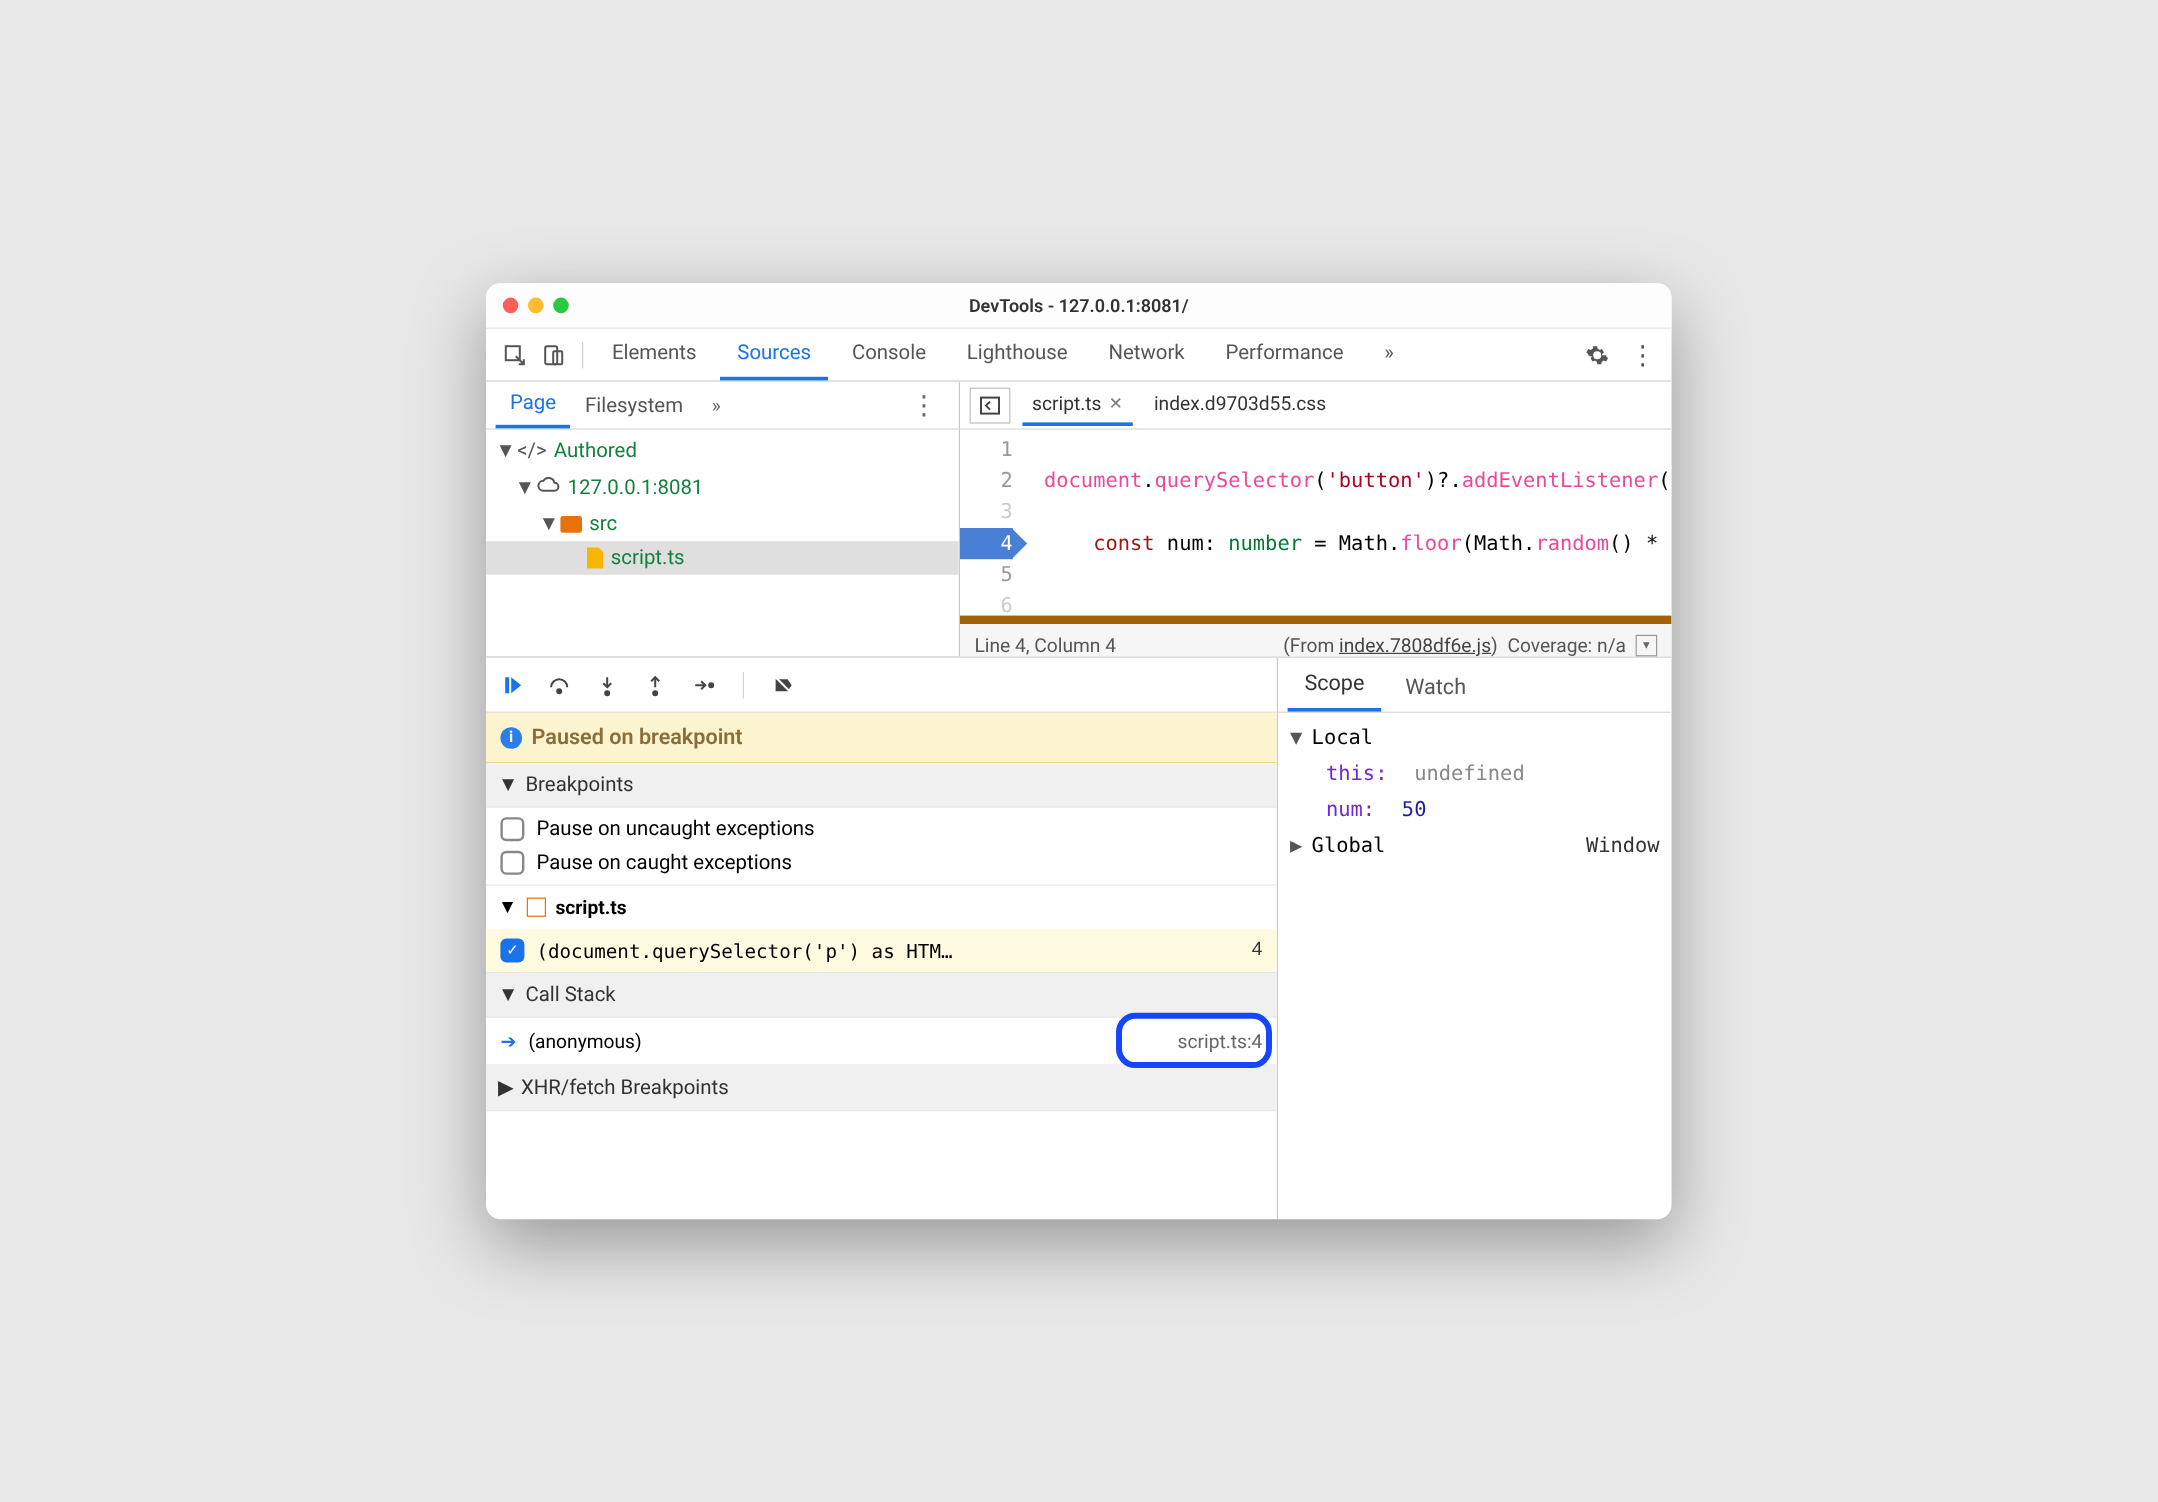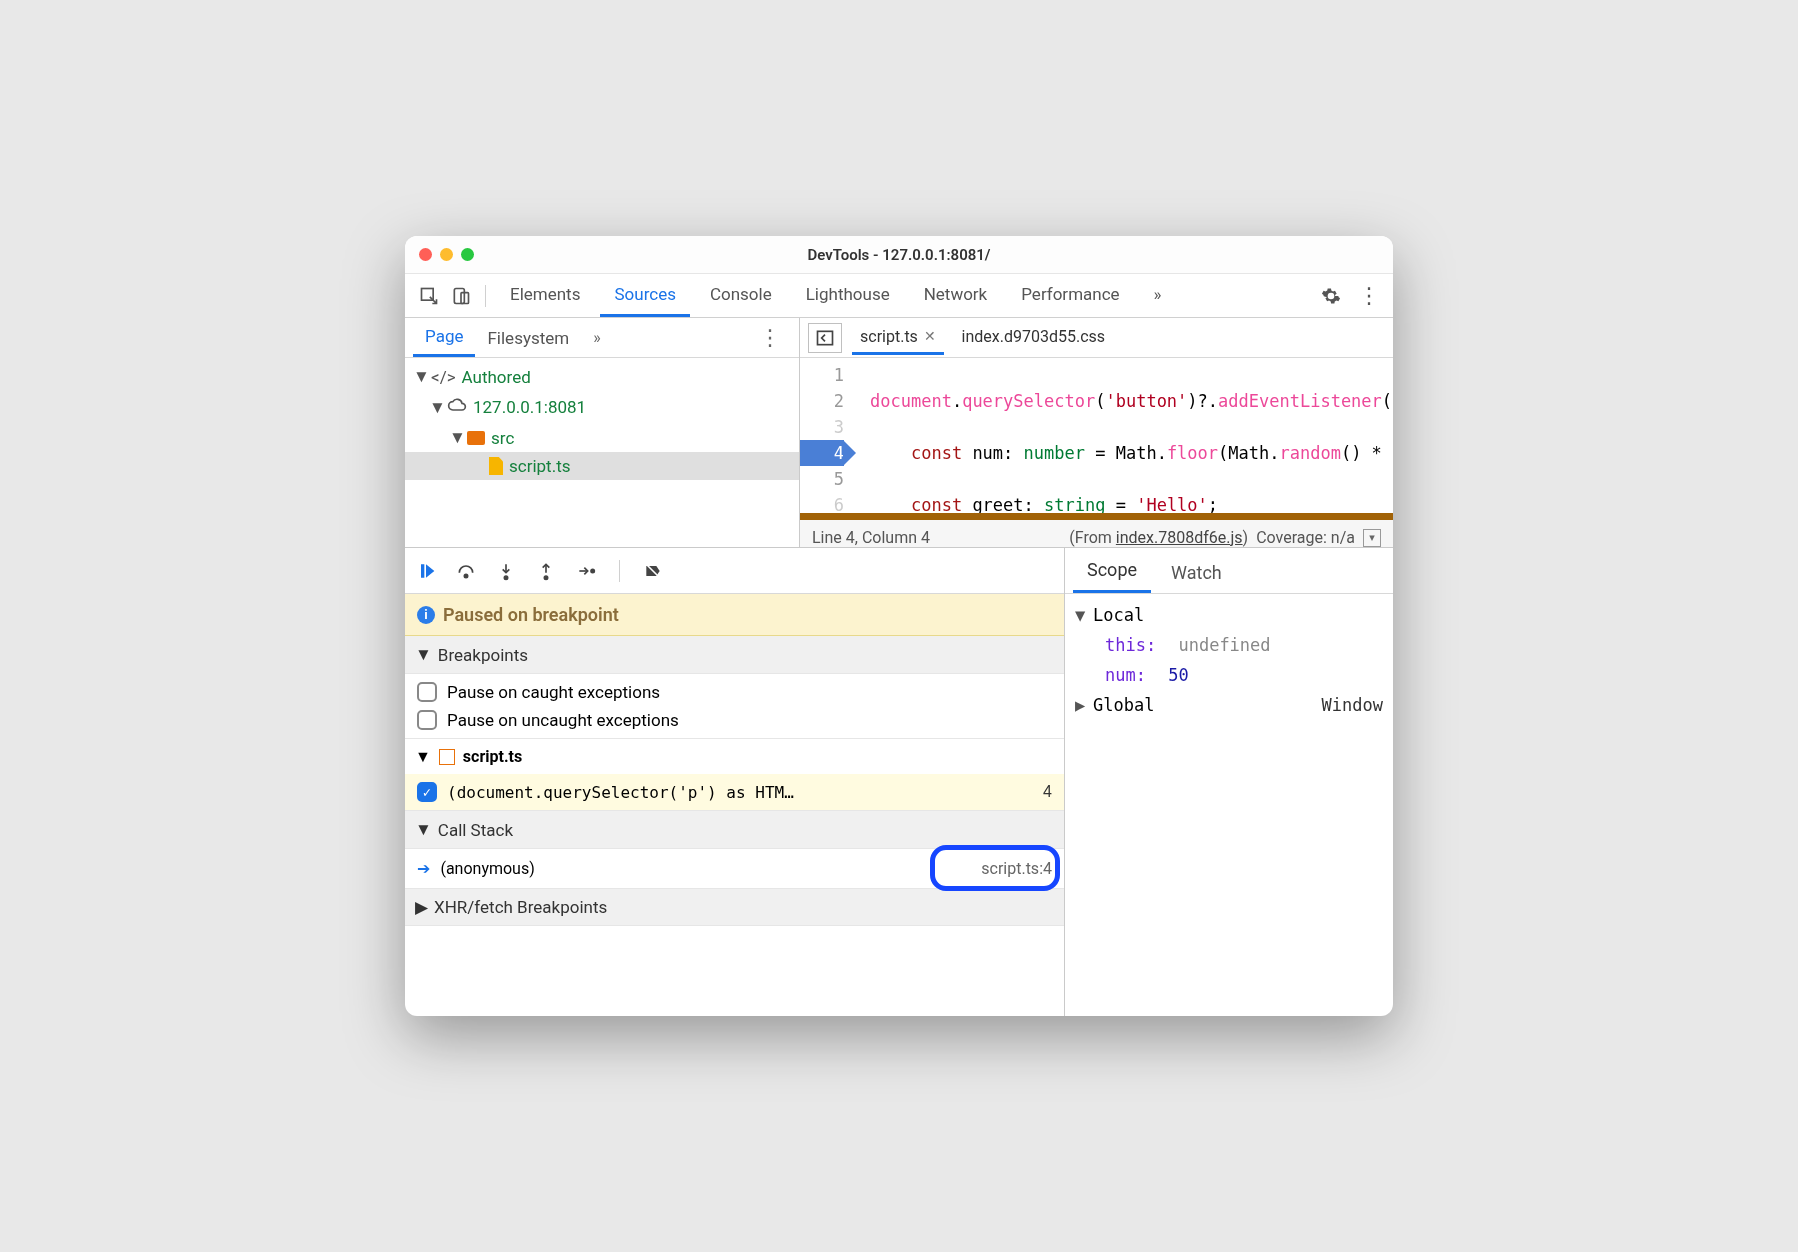--- a/index.html
+++ b/index.html
@@ -235,21 +235,20 @@
             <div class="ln">1</div>
             <div class="ln">2</div>
             <div class="ln dim">3</div>
             <div class="ln exec">4</div>
             <div class="ln">5</div>
             <div class="ln dim">6</div>
           </div>
           <div class="code">
 <div class="line"><span class="tok-prop">document</span>.<span class="tok-prop">querySelector</span>(<span class="tok-str">'button'</span>)?.<span class="tok-prop">addEventListener</span>(<span class="tok-str">'click</span></div>
 <div class="line">    <span class="tok-kw">const</span> num: <span class="tok-type">number</span> = Math.<span class="tok-prop">floor</span>(Math.<span class="tok-prop">random</span>() * <span class="tok-num">101</span>);  </div>
-<div class="line">    <span class="tok-kw">const</span> greet: <span class="tok-type">string</span> = <span class="tok-str">'Hello'</span>;</div>
 
 
 
           </div>
         </div>
         <div class="statusbar">
           <span>Line 4, Column 4</span>
           <div class="right">
             <span>
               <span>(From </span><a>index.7808df6e.js</a><span>)</span>
@@ -308,25 +307,25 @@
           <span class="info-icon">i</span>
           <span>Paused on breakpoint</span>
         </div>
         <div class="section-header">
           <span class="arrow">▼</span>
           <span>Breakpoints</span>
         </div>
         <div class="section-body">
           <div class="chk-row">
             <span class="chk"></span>
-            <span>Pause on caught exceptions</span>
+            <span>Pause on uncaught exceptions</span>
           </div>
           <div class="chk-row">
             <span class="chk"></span>
-            <span>Pause on uncaught exceptions</span>
+            <span>Pause on caught exceptions</span>
           </div>
         </div>
         <div class="bp-file">
           <span>▼</span>
           <span class="badge"></span>
           <b>script.ts</b>
         </div>
         <div class="bp-line">
           <span class="chk checked">✓</span>
           <span>(document.querySelector('p') as HTM…</span>

